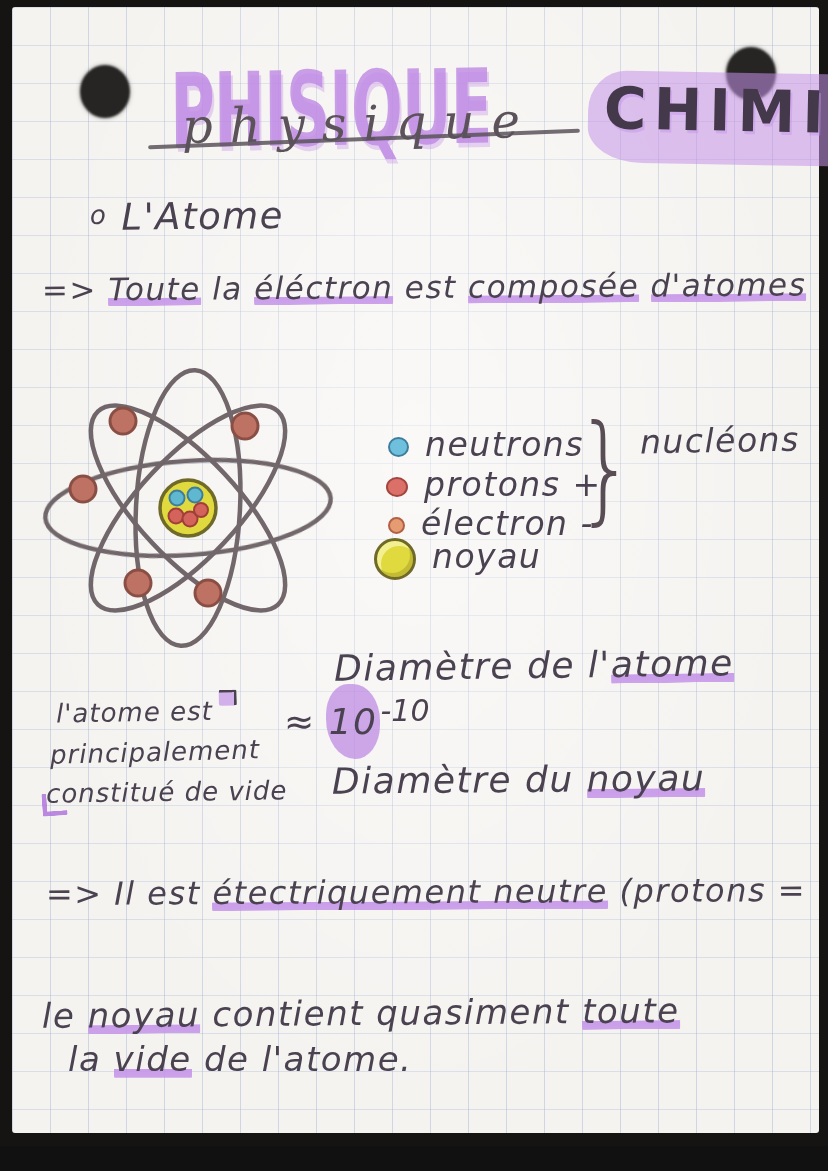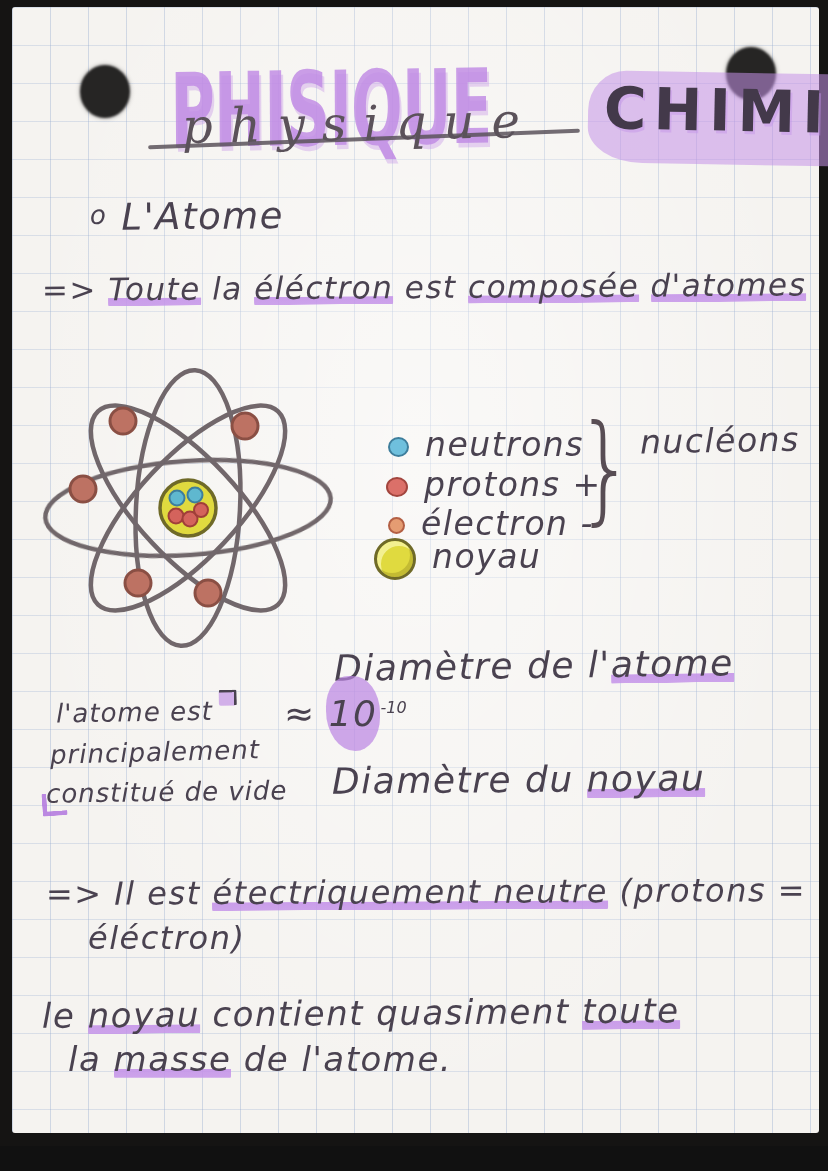--- a/index.html
+++ b/index.html
@@ -63,21 +63,21 @@
   .dot-nucleus{width:36px;height:36px;background:#e0da3f;border:3.5px solid #6f6a28;box-shadow:inset -3px -4px 0 rgba(140,130,30,.35), inset 4px 5px 0 rgba(255,255,200,.6);}
   #nucleons-bracket{left:556px;top:392px;font-size:118px;font-weight:200;color:#584d54;transform:scale(.8,1);font-style:normal;}
   #bracket-label{left:628px;top:414px;font-size:33px;white-space:nowrap;transform:rotate(-1deg);}
   
   #diam-atom-label{left:322px;top:638px;font-size:36px;white-space:nowrap;transform:rotate(-.8deg);}
   #diam-atom-value{left:272px;top:686px;font-size:36px;white-space:nowrap;}
   #diam-nucleus-label{left:320px;top:752px;font-size:36px;white-space:nowrap;transform:rotate(-.5deg);}
   #diam-nucleus-value{left:276px;top:800px;font-size:36px;white-space:nowrap;}
   .approx{margin-right:10px;}
   .mark10{background:rgba(187,133,226,.7);border-radius:45% 55% 50% 60%;padding:17px 3px;}
-  sup.exp{font-size:16px;letter-spacing:0;}
+  sup.exp{font-size:30px;letter-spacing:0;}
   
   .margin-line{position:absolute;font-size:26px;white-space:nowrap;letter-spacing:1px;}
   #mnote1{left:44px;top:684px;transform:rotate(-1deg);}
   #mnote2{left:38px;top:730px;transform:rotate(-1.5deg);}
   #mnote3{left:34px;top:770px;transform:rotate(-.8deg);}
   .corner-tr{display:inline-block;width:15px;height:13px;border-top:3.5px solid #4a4250;border-right:3.5px solid #4a4250;background:rgba(191,138,228,.65);margin-left:6px;vertical-align:14px;border-radius:2px;}
   #corner-bl{left:30px;top:786px;width:20px;height:18px;border-left:5px solid rgba(177,117,222,.85);border-bottom:5px solid rgba(177,117,222,.85);border-radius:2px;transform:rotate(-4deg);}
   
   #neutral1{left:34px;top:866px;font-size:32px;white-space:nowrap;transform:rotate(-.3deg);}
   #neutral2{left:76px;top:912px;font-size:32px;white-space:nowrap;}
@@ -153,19 +153,18 @@
     <div class="abs hw" id="diam-nucleus-label"><span>Diamètre du </span><span class="hl">noyau</span></div>
 
     <div class="abs margin-line hw" id="mnote1">
       <span>l'atome est</span><span class="corner-tr"></span>
     </div>
     <div class="abs margin-line hw" id="mnote2">principalement</div>
     <div class="abs margin-line hw" id="mnote3">constitué de vide</div>
     <div class="abs" id="corner-bl"></div>
 
     <div class="abs hw" id="neutral1"><span>=&gt; Il est </span><span class="hl">étectriquement neutre</span><span> (protons =</span></div>
-    <div class="abs hw" id="neutral2">éléctron)</div>
 
     <div class="abs hw" id="mass1"><span>le </span><span class="hl">noyau</span><span> contient quasiment </span><span class="hl">toute</span></div>
-    <div class="abs hw" id="mass2"><span>la </span><span class="hl">masse</span><span> de l'atome.</span></div>
+    <div class="abs hw" id="mass2"><span>la </span><span class="hl">vide</span><span> de l'atome.</span></div>
 
   </div>
 </div>
 
 </body></html>

